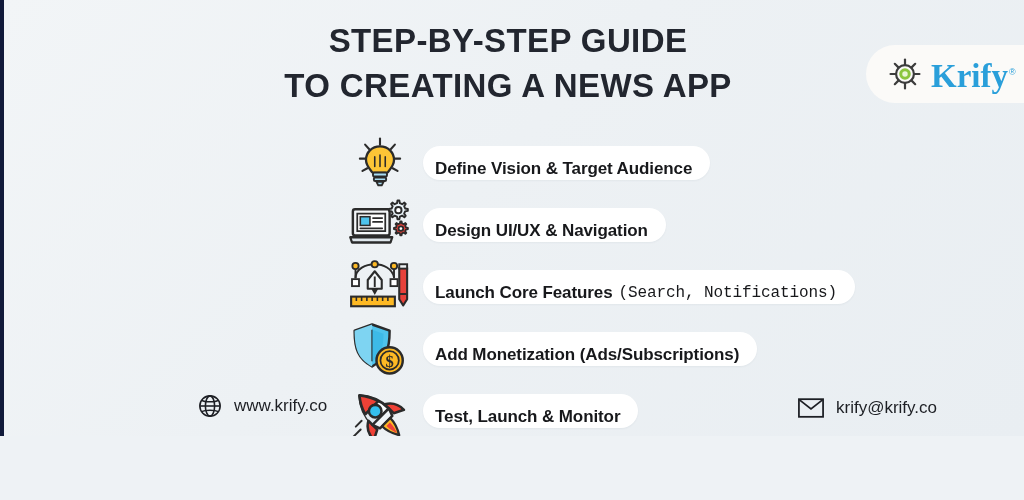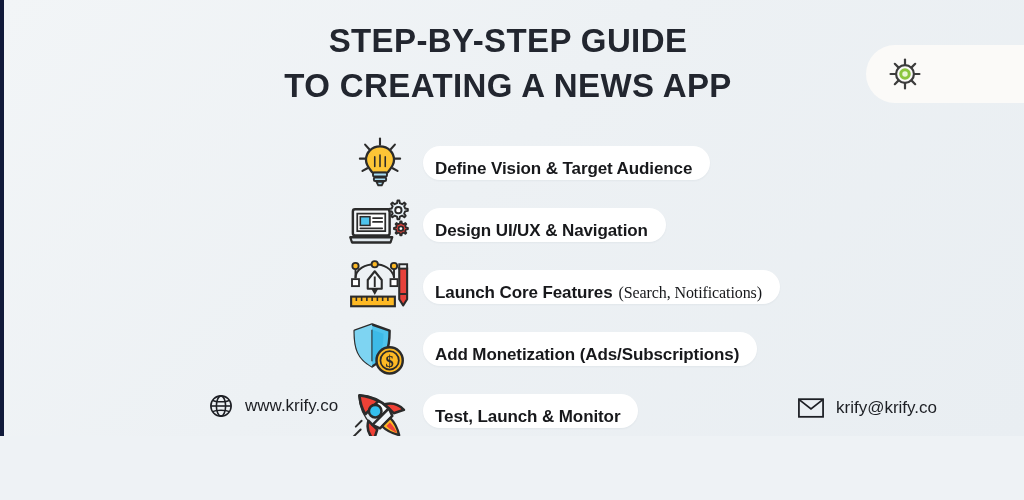--- a/index.html
+++ b/index.html
@@ -120,38 +120,38 @@
   }
   .step-label {
     font-family: "Liberation Sans", sans-serif;
     font-weight: bold;
     font-size: 17px;
     color: #17181b;
     white-space: nowrap;
     letter-spacing: -0.1px;
   }
   .step-sub {
-    font-family: Liberation Serif, serif;
+    font-family: Liberation Mono, monospace;
     font-weight: normal;
     font-size: 16px;
     color: #17181b;
     white-space: nowrap;
     margin-left: 6px;
     letter-spacing: -0.1px;
   }
   .step-sub:empty { display: none; margin: 0; }
 
   
   .footer-item {
     position: absolute;
     display: flex;
     align-items: center;
     bottom: 18px;
   }
-  .footer-web { left: 209px; }
+  .footer-web { left: 198px; }
   .footer-mail { left: 798px; }
   .footer-icon { line-height: 0; margin-right: 12px; flex: 0 0 auto; }
   .footer-text {
     font-family: "Liberation Sans", sans-serif;
     font-size: 17px;
     color: #1d1f24;
     white-space: nowrap;
   }
 </style>
 </head>
@@ -177,20 +177,21 @@
           <line x1="8" y1="8" x2="12.5" y2="12.5"></line>
           <line x1="27.5" y1="27.5" x2="32" y2="32"></line>
           <line x1="32" y1="8" x2="27.5" y2="12.5"></line>
           <line x1="12.5" y1="27.5" x2="8" y2="32"></line>
         </g>
         <circle cx="20" cy="20" r="10.5" fill="none" stroke="#3c3c3c" stroke-width="2.6"></circle>
         <circle cx="20" cy="20" r="6.8" fill="#8cc63f"></circle>
         <circle cx="20" cy="20" r="3.2" fill="#eaf6d8"></circle>
       </svg>
     </span>
+    <span class="logo-text"><span>Krify</span><span class="logo-reg">®</span></span>
   </div>
 
   <div class="steps">
 
     <div class="step-row">
       <span class="step-icon">
         <svg width="56" height="56" viewBox="0 0 64 64">
           <g stroke="#2b2b2b" stroke-width="2.4" stroke-linecap="round">
             <line x1="32" y1="4" x2="32" y2="11"></line>
             <line x1="15" y1="11" x2="19.5" y2="16"></line>

